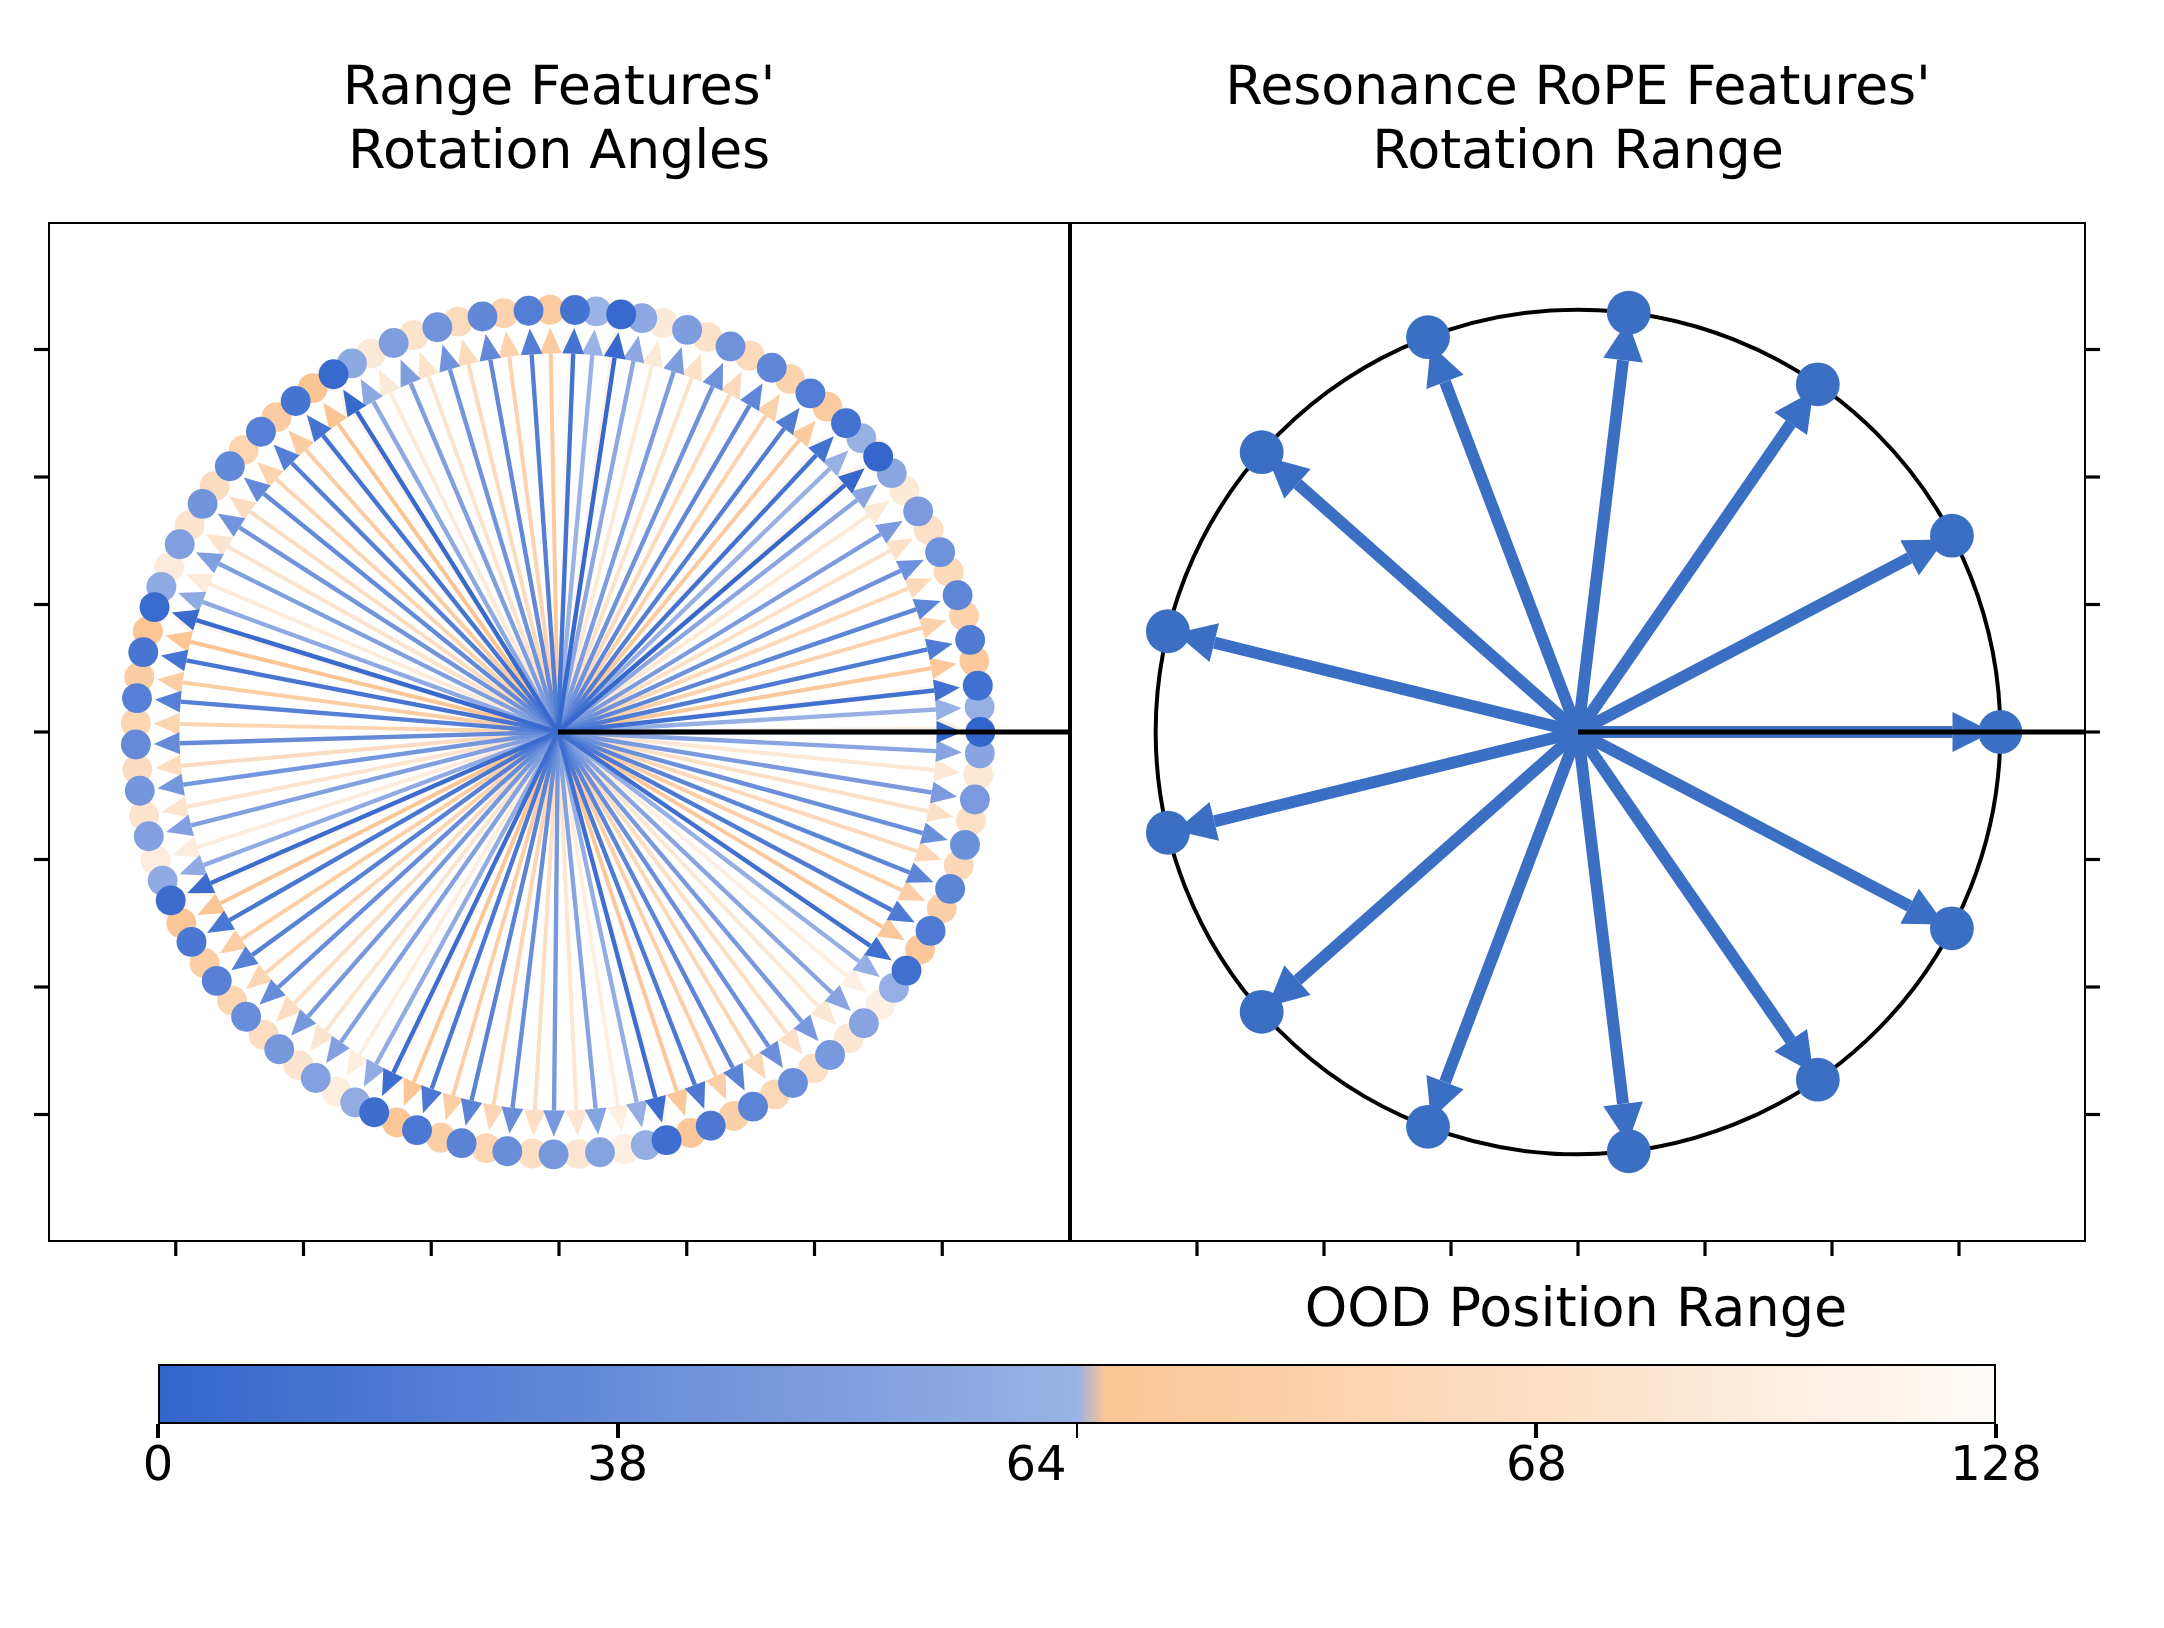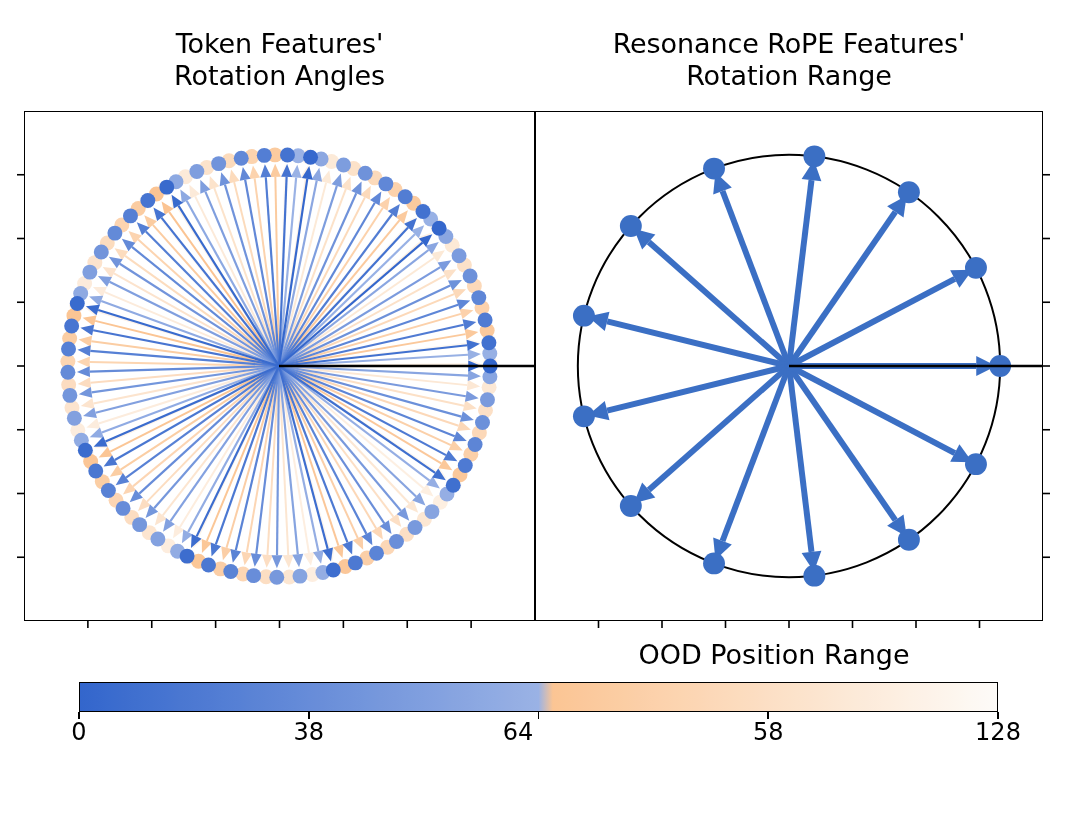--- a/index.html
+++ b/index.html
@@ -59,21 +59,21 @@
   }
   .cb-range-label {
     position: absolute;
     top: 639px;
     font-size: 27px;
     color: #000000;
     text-align: center;
     font-family: "DejaVu Sans", "Liberation Sans", sans-serif;
   }
   #cb-label-training { left: 79px;  width: 459px; }
-  #cb-label-ood      { left: 544px; width: 460px; }
+  #cb-label-ood      { left: 558px; width: 460px; }
 
   .cb-tick {
     position: absolute;
     top: 712px;
     width: 1.6px;
     height: 7px;
     background: #000000;
   }
   .cb-ticklabel {
     position: absolute;
@@ -93,21 +93,21 @@
     font-size: 27px;
     color: #000000;
     font-family: "DejaVu Sans", "Liberation Sans", sans-serif;
   }
 </style>
 </head>
 <body>
 
 <div id="figure">
 
-  <div class="panel-title" id="title-left">Token Features'
+  <div class="panel-title" id="title-left">Range Features'
 Rotation Angles</div>
 
   <div class="panel-title" id="title-right">Resonance RoPE Features'
 Rotation Range</div>
 
   <div class="axes" id="axes-left">
     <svg id="svg-left" viewBox="0 0 511 510" preserveAspectRatio="none">
         <g>
           <line x1="255.00" y1="255.00" x2="135.69" y2="107.13" stroke="rgb(253,250,246)" stroke-width="2" stroke-linecap="butt"></line>
           <polygon points="127.52,97.02 139.97,103.68 131.41,110.59" fill="rgb(253,250,246)"></polygon>
@@ -831,21 +831,21 @@
   </div>
 
   <div id="cb-ticks">
       <div class="cb-tick" style="left: 78.2px;"></div>
       <div class="cb-ticklabel" style="left: 79px;">0</div>
       <div class="cb-tick" style="left: 307.95px;"></div>
       <div class="cb-ticklabel" style="left: 308.75px;">38</div>
       <div class="cb-tick" style="left: 537.7px;"></div>
       <div class="cb-ticklabel" style="left: 518px; text-align: right;">64</div>
       <div class="cb-tick" style="left: 767.45px;"></div>
-      <div class="cb-ticklabel" style="left: 768.25px;">58</div>
+      <div class="cb-ticklabel" style="left: 768.25px;">68</div>
       <div class="cb-tick" style="left: 997.2px;"></div>
       <div class="cb-ticklabel" style="left: 998px;">128</div>
     </div>
 
 
   <svg id="frame-ticks" style="position:absolute;left:0;top:0;width:1082px;height:814px;pointer-events:none;">
       <line x1="24" y1="174.75" x2="17" y2="174.75" stroke="#000" stroke-width="1.6"></line>
       <line x1="24" y1="238.5" x2="17" y2="238.5" stroke="#000" stroke-width="1.6"></line>
       <line x1="24" y1="302.25" x2="17" y2="302.25" stroke="#000" stroke-width="1.6"></line>
       <line x1="24" y1="366" x2="17" y2="366" stroke="#000" stroke-width="1.6"></line>

